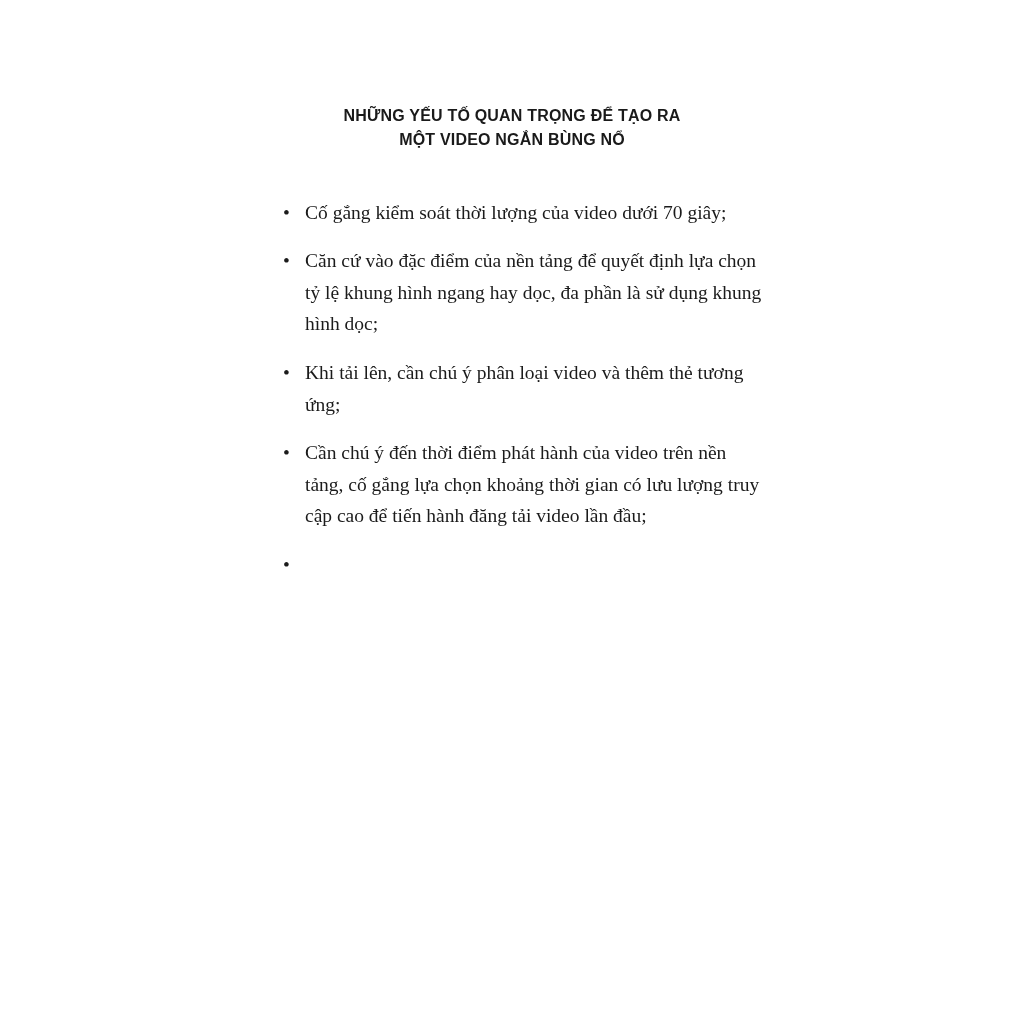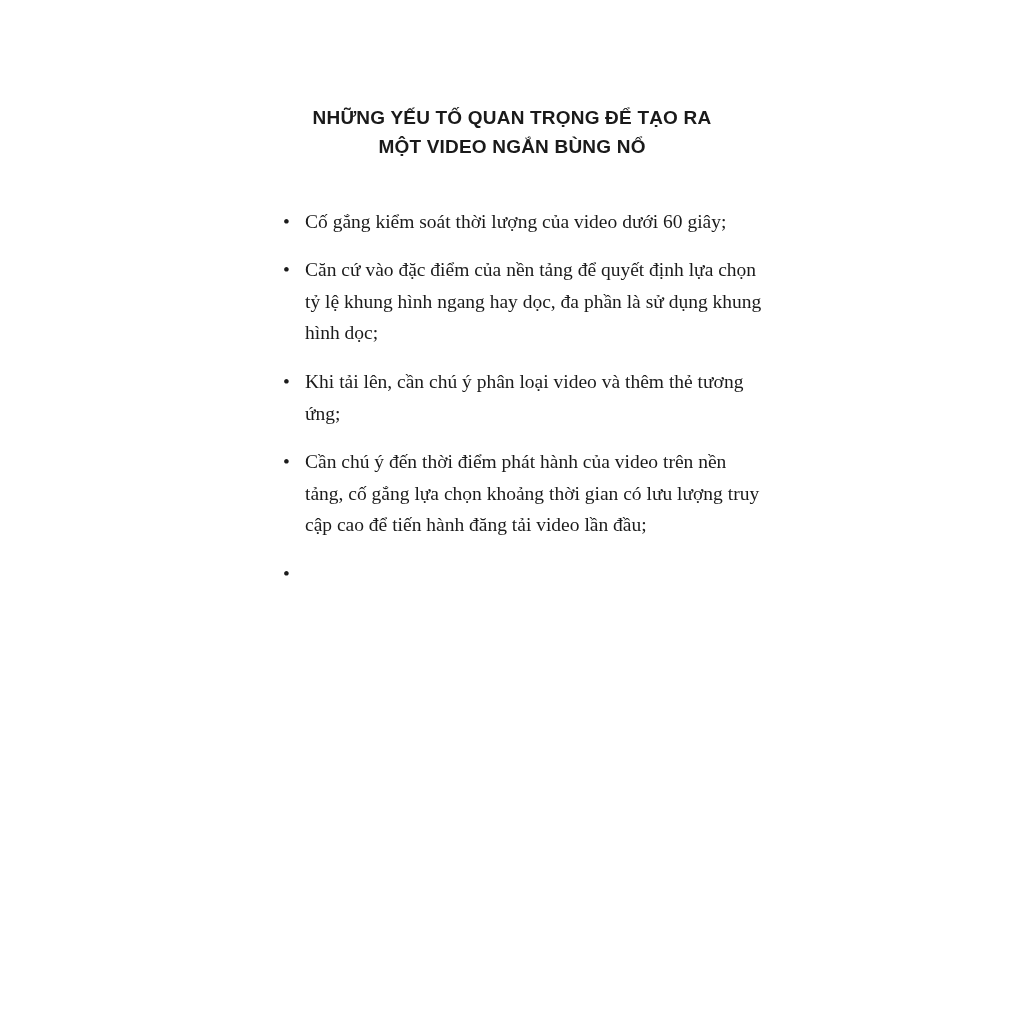--- a/index.html
+++ b/index.html
@@ -18,21 +18,21 @@
     position: relative;
     width: 1024px;
     height: 1024px;
     box-sizing: border-box;
   }
   .doc-title {
     margin: 0;
     padding: 104px 230px 0 230px;
     font-family: "Liberation Sans", sans-serif;
     font-weight: bold;
-    font-size: 19px;
+    font-size: 16px;
     line-height: 1.52;
     letter-spacing: 0.2px;
     text-align: center;
     color: #1a1a1a;
     white-space: pre-line;
   }
   .bullet-list {
     list-style: none;
     margin: 0;
     padding: 44px 258px 0 283px;
@@ -62,21 +62,21 @@
 </head>
 <body>
 
 <div class="page">
   <h1 class="doc-title">NHỮNG YẾU TỐ QUAN TRỌNG ĐỂ TẠO RA
 MỘT VIDEO NGẮN BÙNG NỔ</h1>
 
   <ul class="bullet-list">
     <li class="bullet-item">
       <span class="bullet-dot">•</span>
-      <span>Cố gắng kiểm soát thời lượng của video dưới 60 giây;</span>
+      <span>Cố gắng kiểm soát thời lượng của video dưới 70 giây;</span>
     </li>
     <li class="bullet-item">
       <span class="bullet-dot">•</span>
       <span>Căn cứ vào đặc điểm của nền tảng để quyết định lựa chọn tỷ lệ khung hình ngang hay dọc, đa phần là sử dụng khung hình dọc;</span>
     </li>
     <li class="bullet-item">
       <span class="bullet-dot">•</span>
       <span>Khi tải lên, cần chú ý phân loại video và thêm thẻ tương ứng;</span>
     </li>
     <li class="bullet-item">

